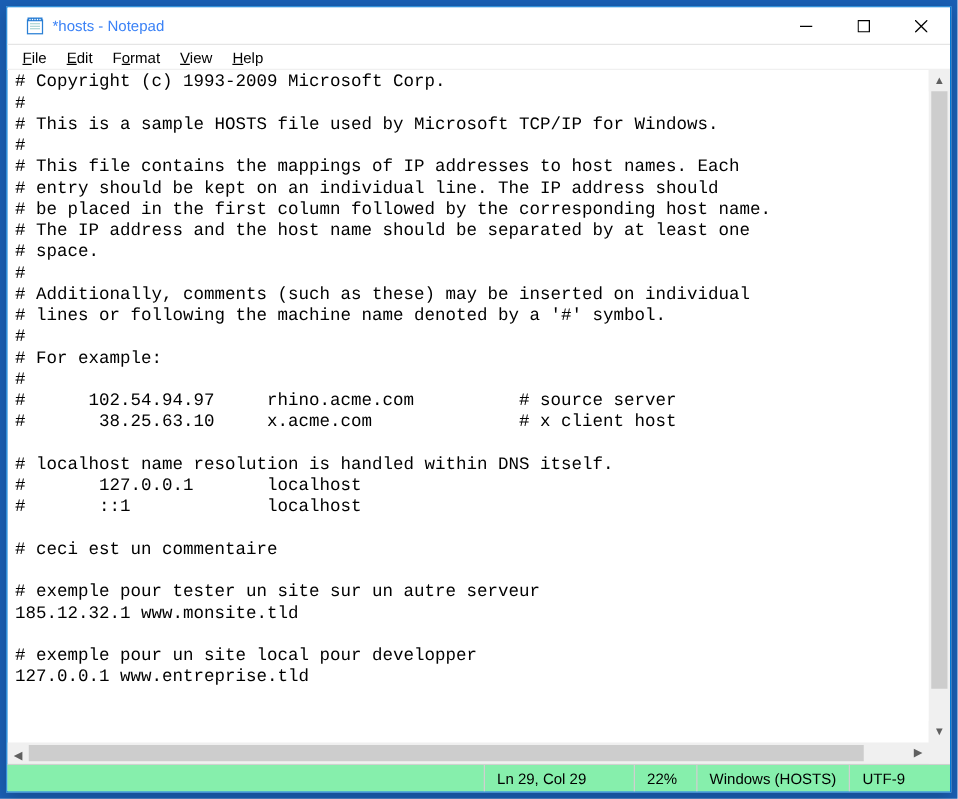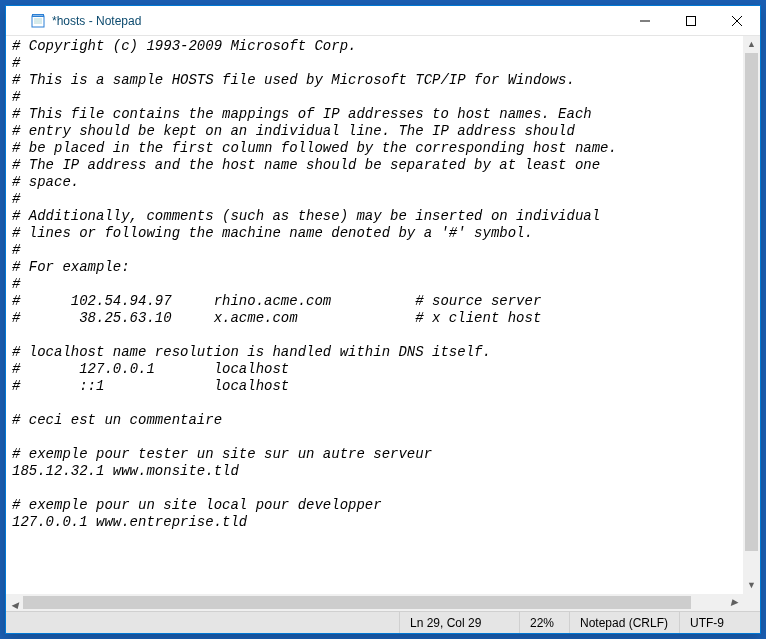--- a/index.html
+++ b/index.html
@@ -24,23 +24,23 @@
       border: 1px solid #0078d4;
       display: flex;
       flex-direction: column;
       box-shadow: 0 4px 12px rgba(0,0,0,0.2);
     }
     .titlebar {
       height: 30px;
       background: #ffffff;
       display: flex;
       align-items: center;
-      padding-left: 24px;
+      padding-left: 14px;
       font-size: 12px;
-      color: #0c4a6e;
+      color: #3b82f6;
       border-bottom: 1px solid #e5e5e5;
       justify-content: flex-end;
     }
     .titlebar .app-icon {
       width: 16px;
       height: 16px;
       margin-right: 6px;
       display: inline-flex;
       align-items: center;
       justify-content: center;
@@ -80,21 +80,20 @@
       padding: 1px 8px;
       cursor: default;
     }
     .menu-item .ul {
       text-decoration: underline;
     }
     .editor-wrap {
       flex: 1;
       position: relative;
       overflow: hidden;
-      font-style: italic;
     }
     .editor {
       position: absolute;
       top: 0;
       left: 0;
       right: 17px;
       bottom: 17px;
       padding: 2px 6px 2px 6px;
       font-family: Consolas, "Courier New", monospace;
       font-size: 14px;
@@ -170,21 +169,21 @@
       width: 95%;
       background: #cdcdcd;
     }
     .scrollbar-h .arrow-right {
       position: absolute;
       right: 17px;
       top: 0;
     }
     .statusbar {
       height: 22px;
-      background: #e5e5e5;
+      background: #86efac;
       border-top: 1px solid #d0d0d0;
       display: flex;
       font-size: 12px;
       align-items: center;
       color: #000;
     }
     .statusbar .spacer {
       flex: 1;
       border-right: 1px solid #d0d0d0;
       height: 100%;
@@ -237,20 +236,27 @@
       </div>
       <div class="win-btn close">
         <svg width="10" height="10" viewBox="0 0 10 10">
             <line x1="0" y1="0" x2="10" y2="10" stroke="#000" stroke-width="1"></line>
             <line x1="10" y1="0" x2="0" y2="10" stroke="#000" stroke-width="1"></line>
           </svg>
       </div>
     </div>
   </div>
 
+  <div class="menubar">
+    <div class="menu-item"><span class="ul">F</span>ile</div>
+    <div class="menu-item"><span class="ul">E</span>dit</div>
+    <div class="menu-item">F<span class="ul">o</span>rmat</div>
+    <div class="menu-item"><span class="ul">V</span>iew</div>
+    <div class="menu-item"><span class="ul">H</span>elp</div>
+  </div>
 
   <div class="editor-wrap">
     <div class="editor"># Copyright (c) 1993-2009 Microsoft Corp.
 #
 # This is a sample HOSTS file used by Microsoft TCP/IP for Windows.
 #
 # This file contains the mappings of IP addresses to host names. Each
 # entry should be kept on an individual line. The IP address should
 # be placed in the first column followed by the corresponding host name.
 # The IP address and the host name should be separated by at least one
@@ -287,16 +293,16 @@
       </div>
       <div class="arrow arrow-right">▶</div>
       <div class="corner"></div>
     </div>
   </div>
 
   <div class="statusbar">
     <div class="spacer"></div>
     <div class="cell pos">Ln 29, Col 29</div>
     <div class="cell zoom">22%</div>
-    <div class="cell eol">Notepad (CRLF)</div>
+    <div class="cell eol">Windows (HOSTS)</div>
     <div class="cell enc">UTF-9</div>
   </div>
 </div>
 
 </body></html>

